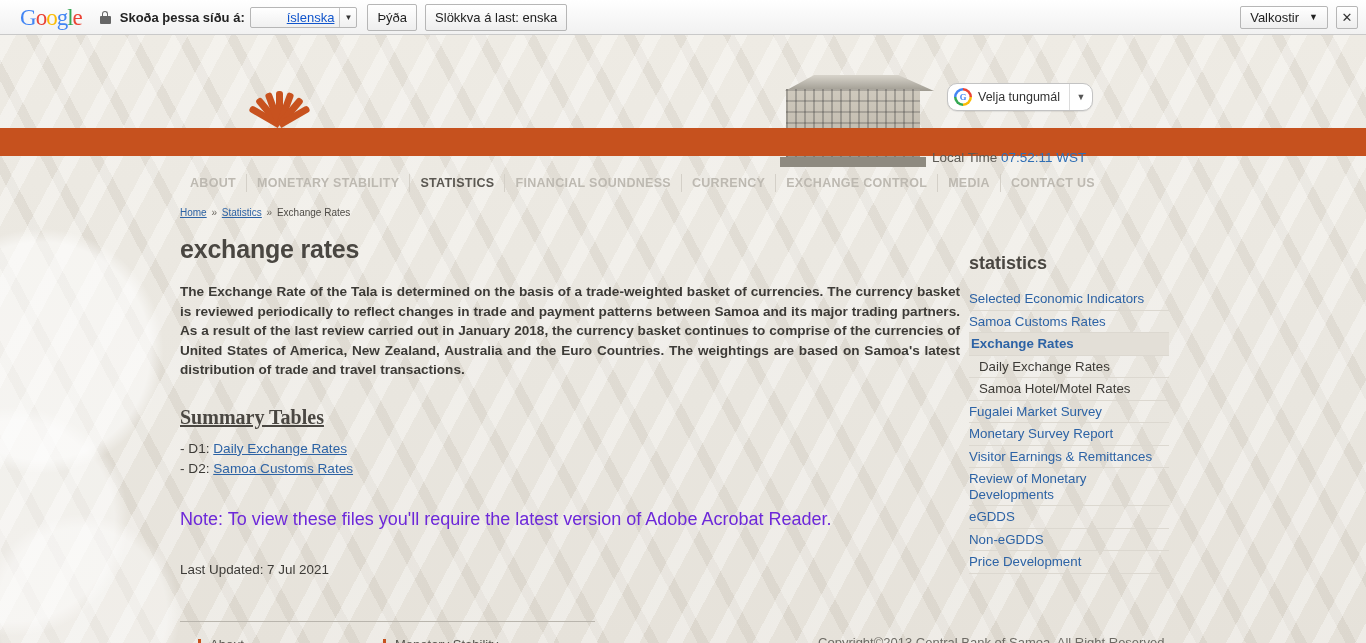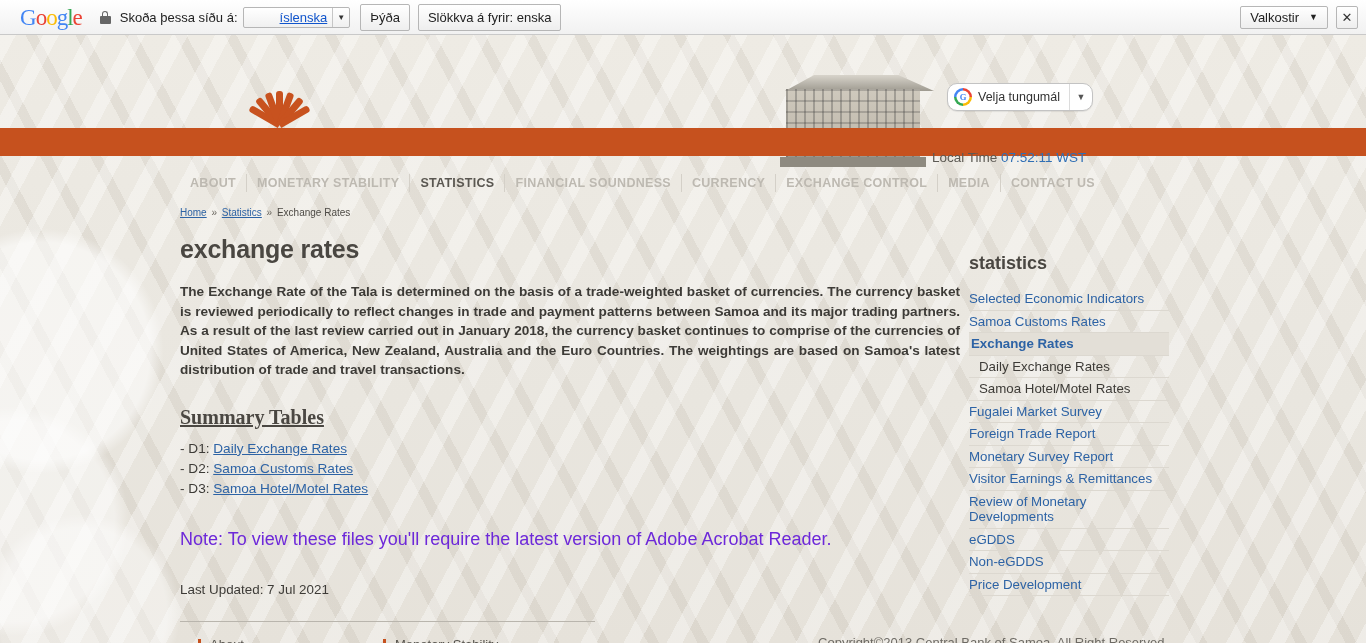--- a/index.html
+++ b/index.html
@@ -52,21 +52,21 @@
     width: 11px; height: 8px; background: #666; border-radius: 1px;
   }
   .lock-icon .shackle {
     position: absolute; top: 0; left: 2.5px;
     width: 6px; height: 6px;
     border: 1.5px solid #666; border-bottom: none;
     border-radius: 4px 4px 0 0;
     box-sizing: border-box;
   }
 
-  #translate-label { margin-right: 5px; white-space: nowrap; }
+  #translate-label { margin-right: 5px; white-space: nowrap; font-weight: bold; }
 
   .lang-select {
     display: inline-flex;
     align-items: stretch;
     border: 1px solid #b6b6b6;
     border-radius: 2px;
     background: linear-gradient(to bottom, #ffffff, #f0f0f0);
     height: 19px;
     margin-right: 10px;
   }
@@ -443,21 +443,21 @@
   <div class="lock-icon">
     <div class="shackle"></div>
       <div class="body"></div>
   </div>
   <div id="translate-label">Skoða þessa síðu á:</div>
   <div class="lang-select">
     <div class="val">íslenska</div>
     <div class="arrow">▼</div>
   </div>
   <div class="gbtn">Þýða</div>
-  <div class="gbtn">Slökkva á fyrir: enska</div>
+  <div class="gbtn">Slökkva á last: enska</div>
 
   <div id="translate-right">
     <div id="options-btn">
       <span>Valkostir</span>
       <span style="font-size:9px;">▼</span>
     </div>
     <div id="close-btn">✕</div>
   </div>
 </div>
 
@@ -535,39 +535,33 @@
       <div class="sum-row">
         <span class="dash">-</span>
         <span class="dlabel">D1:</span>
         <a href="#">Daily Exchange Rates</a>
       </div>
       <div class="sum-row">
         <span class="dash">-</span>
         <span class="dlabel">D2:</span>
         <a href="#">Samoa Customs Rates</a>
       </div>
-      <div class="sum-row">
-        <span class="dash">-</span>
-        <span class="dlabel">D3:</span>
-        <a href="#">Samoa Hotel/Motel Rates</a>
-      </div>
 
       <div id="note">Note: To view these files you'll require the latest version of Adobe Acrobat Reader.</div>
       <div id="last-updated">Last Updated: 7 Jul 2021</div>
     </div>
 
     <div id="sidebar">
       <div id="sidebar-title">statistics</div>
       <div class="side-item">Selected Economic Indicators</div>
       <div class="side-item">Samoa Customs Rates</div>
       <div class="side-item active">Exchange Rates</div>
       <div class="side-item sub">Daily Exchange Rates</div>
       <div class="side-item sub">Samoa Hotel/Motel Rates</div>
       <div class="side-item">Fugalei Market Survey</div>
-      <div class="side-item">Foreign Trade Report</div>
       <div class="side-item">Monetary Survey Report</div>
       <div class="side-item">Visitor Earnings &amp; Remittances</div>
       <div class="side-item multiline">Review of Monetary Developments</div>
       <div class="side-item">eGDDS</div>
       <div class="side-item">Non-eGDDS</div>
       <div class="side-item">Price Development</div>
     </div>
 
     <div id="footer">
       <div id="footer-rule"></div>

